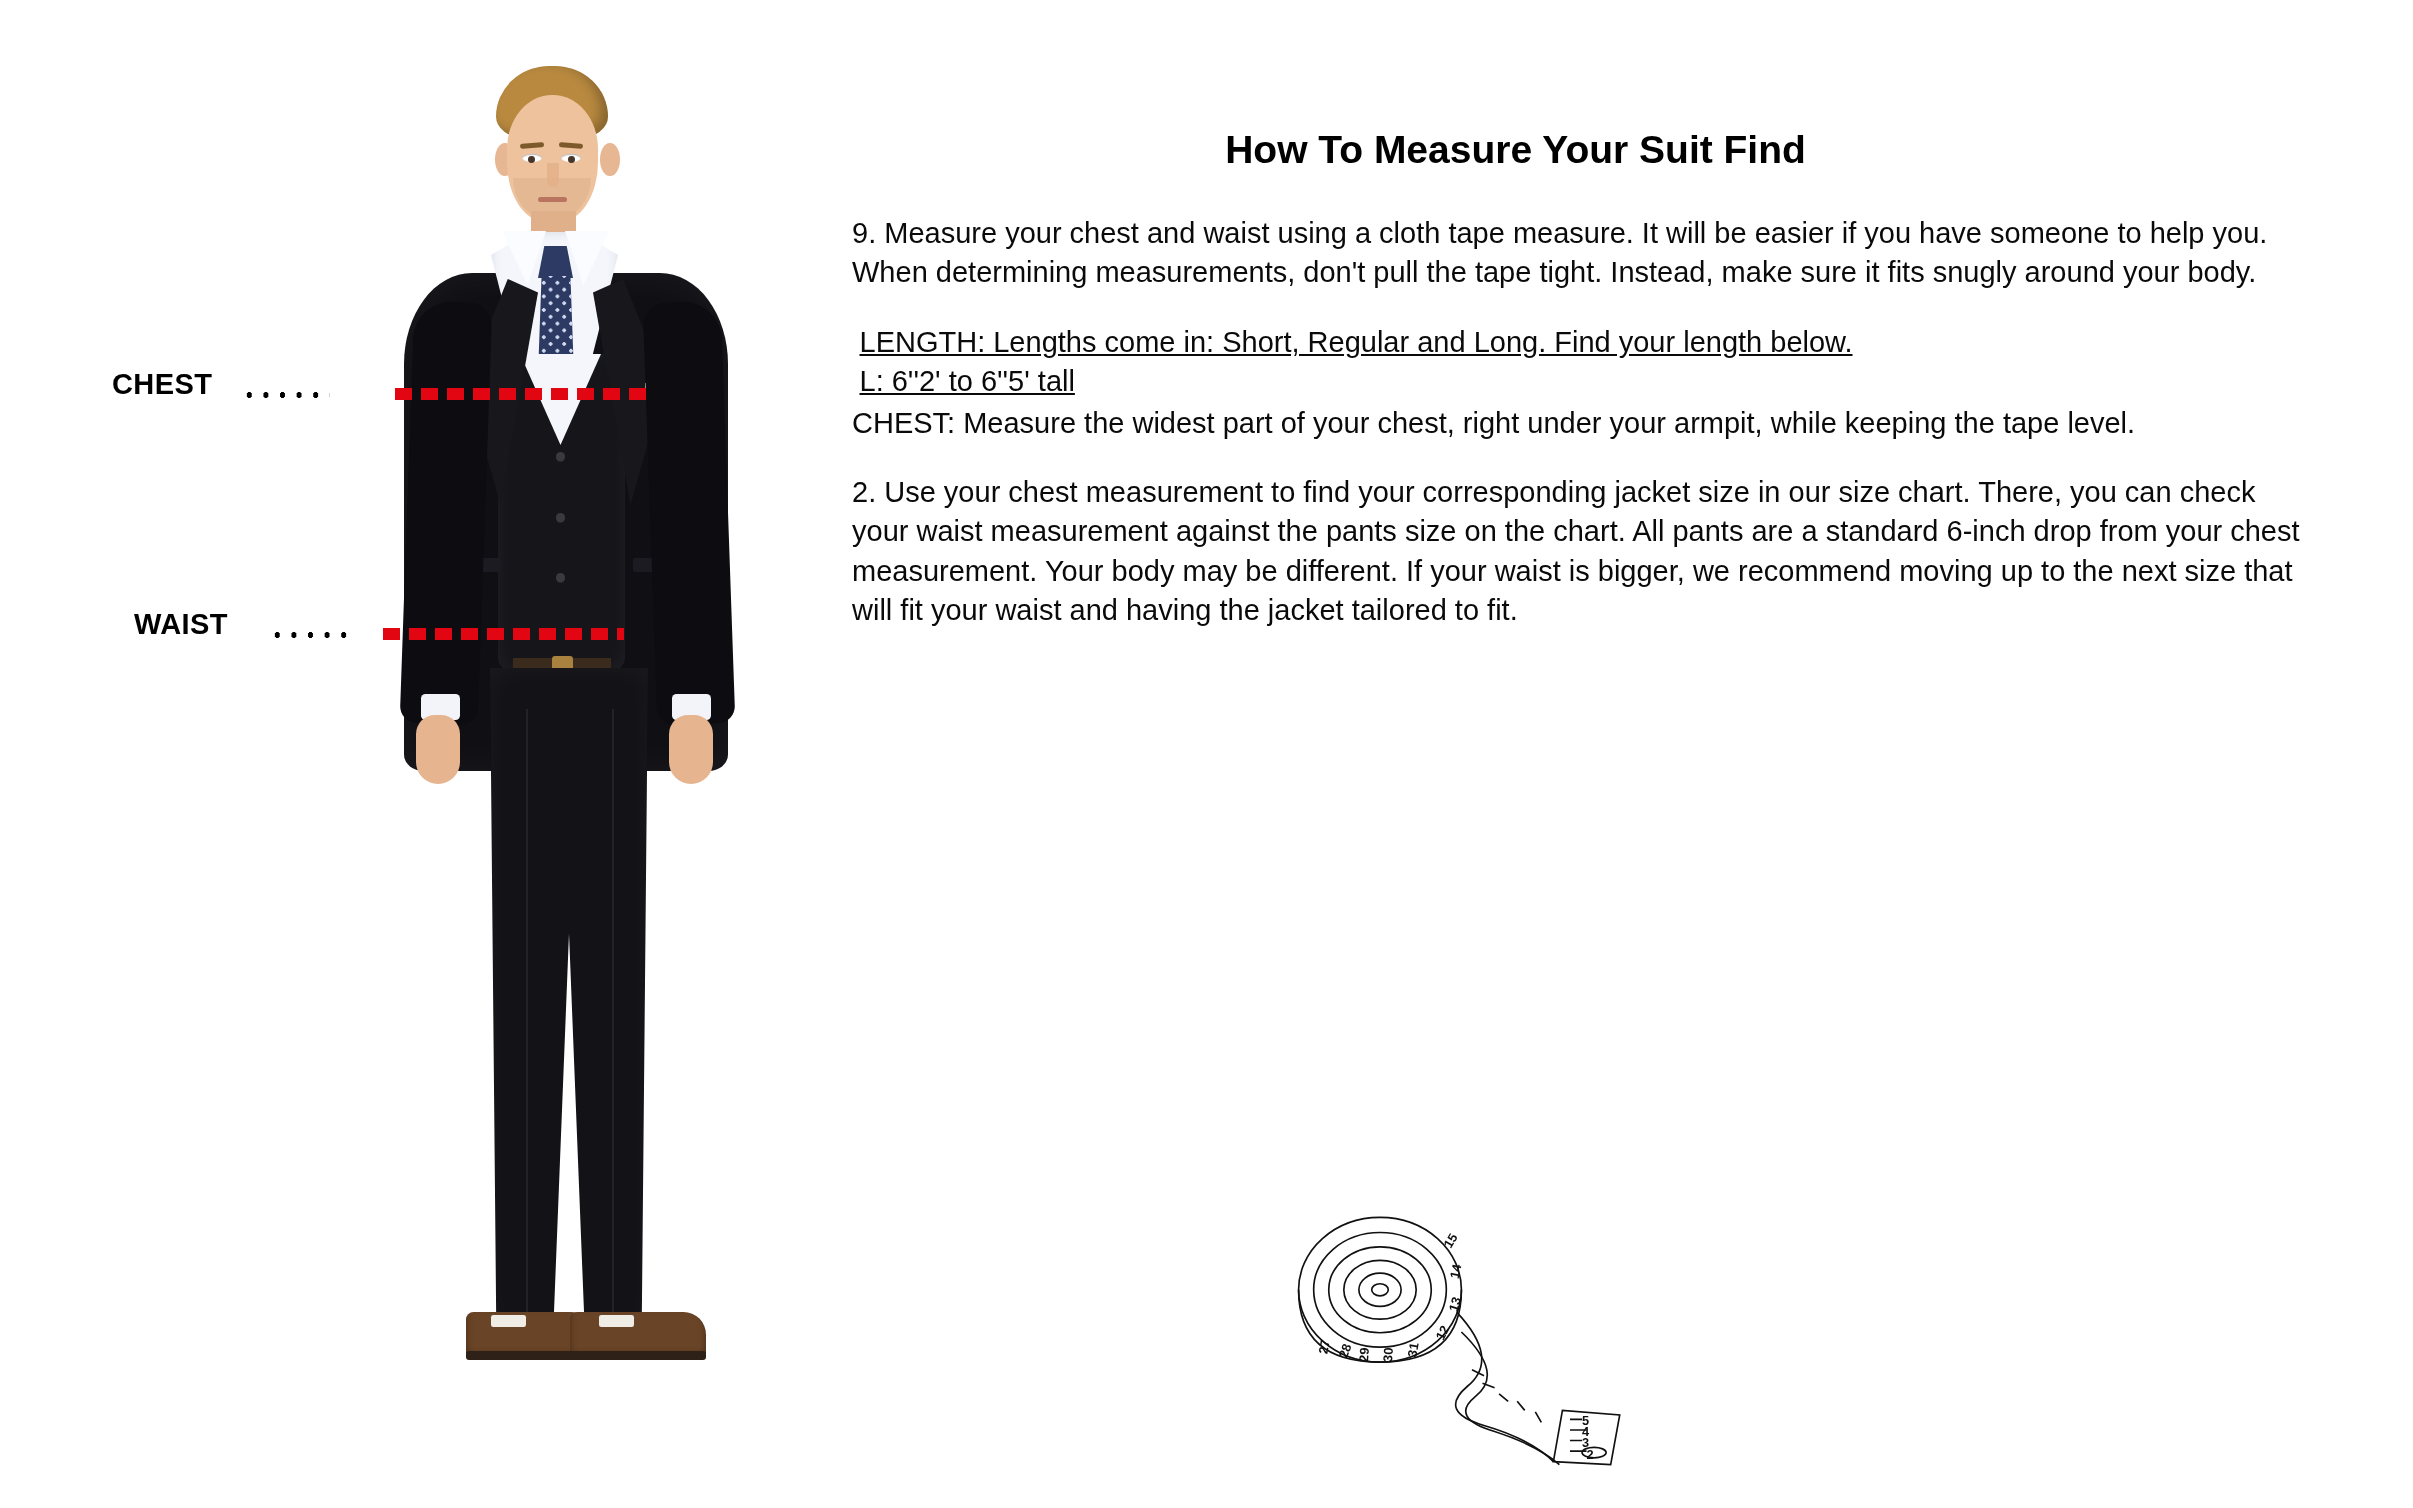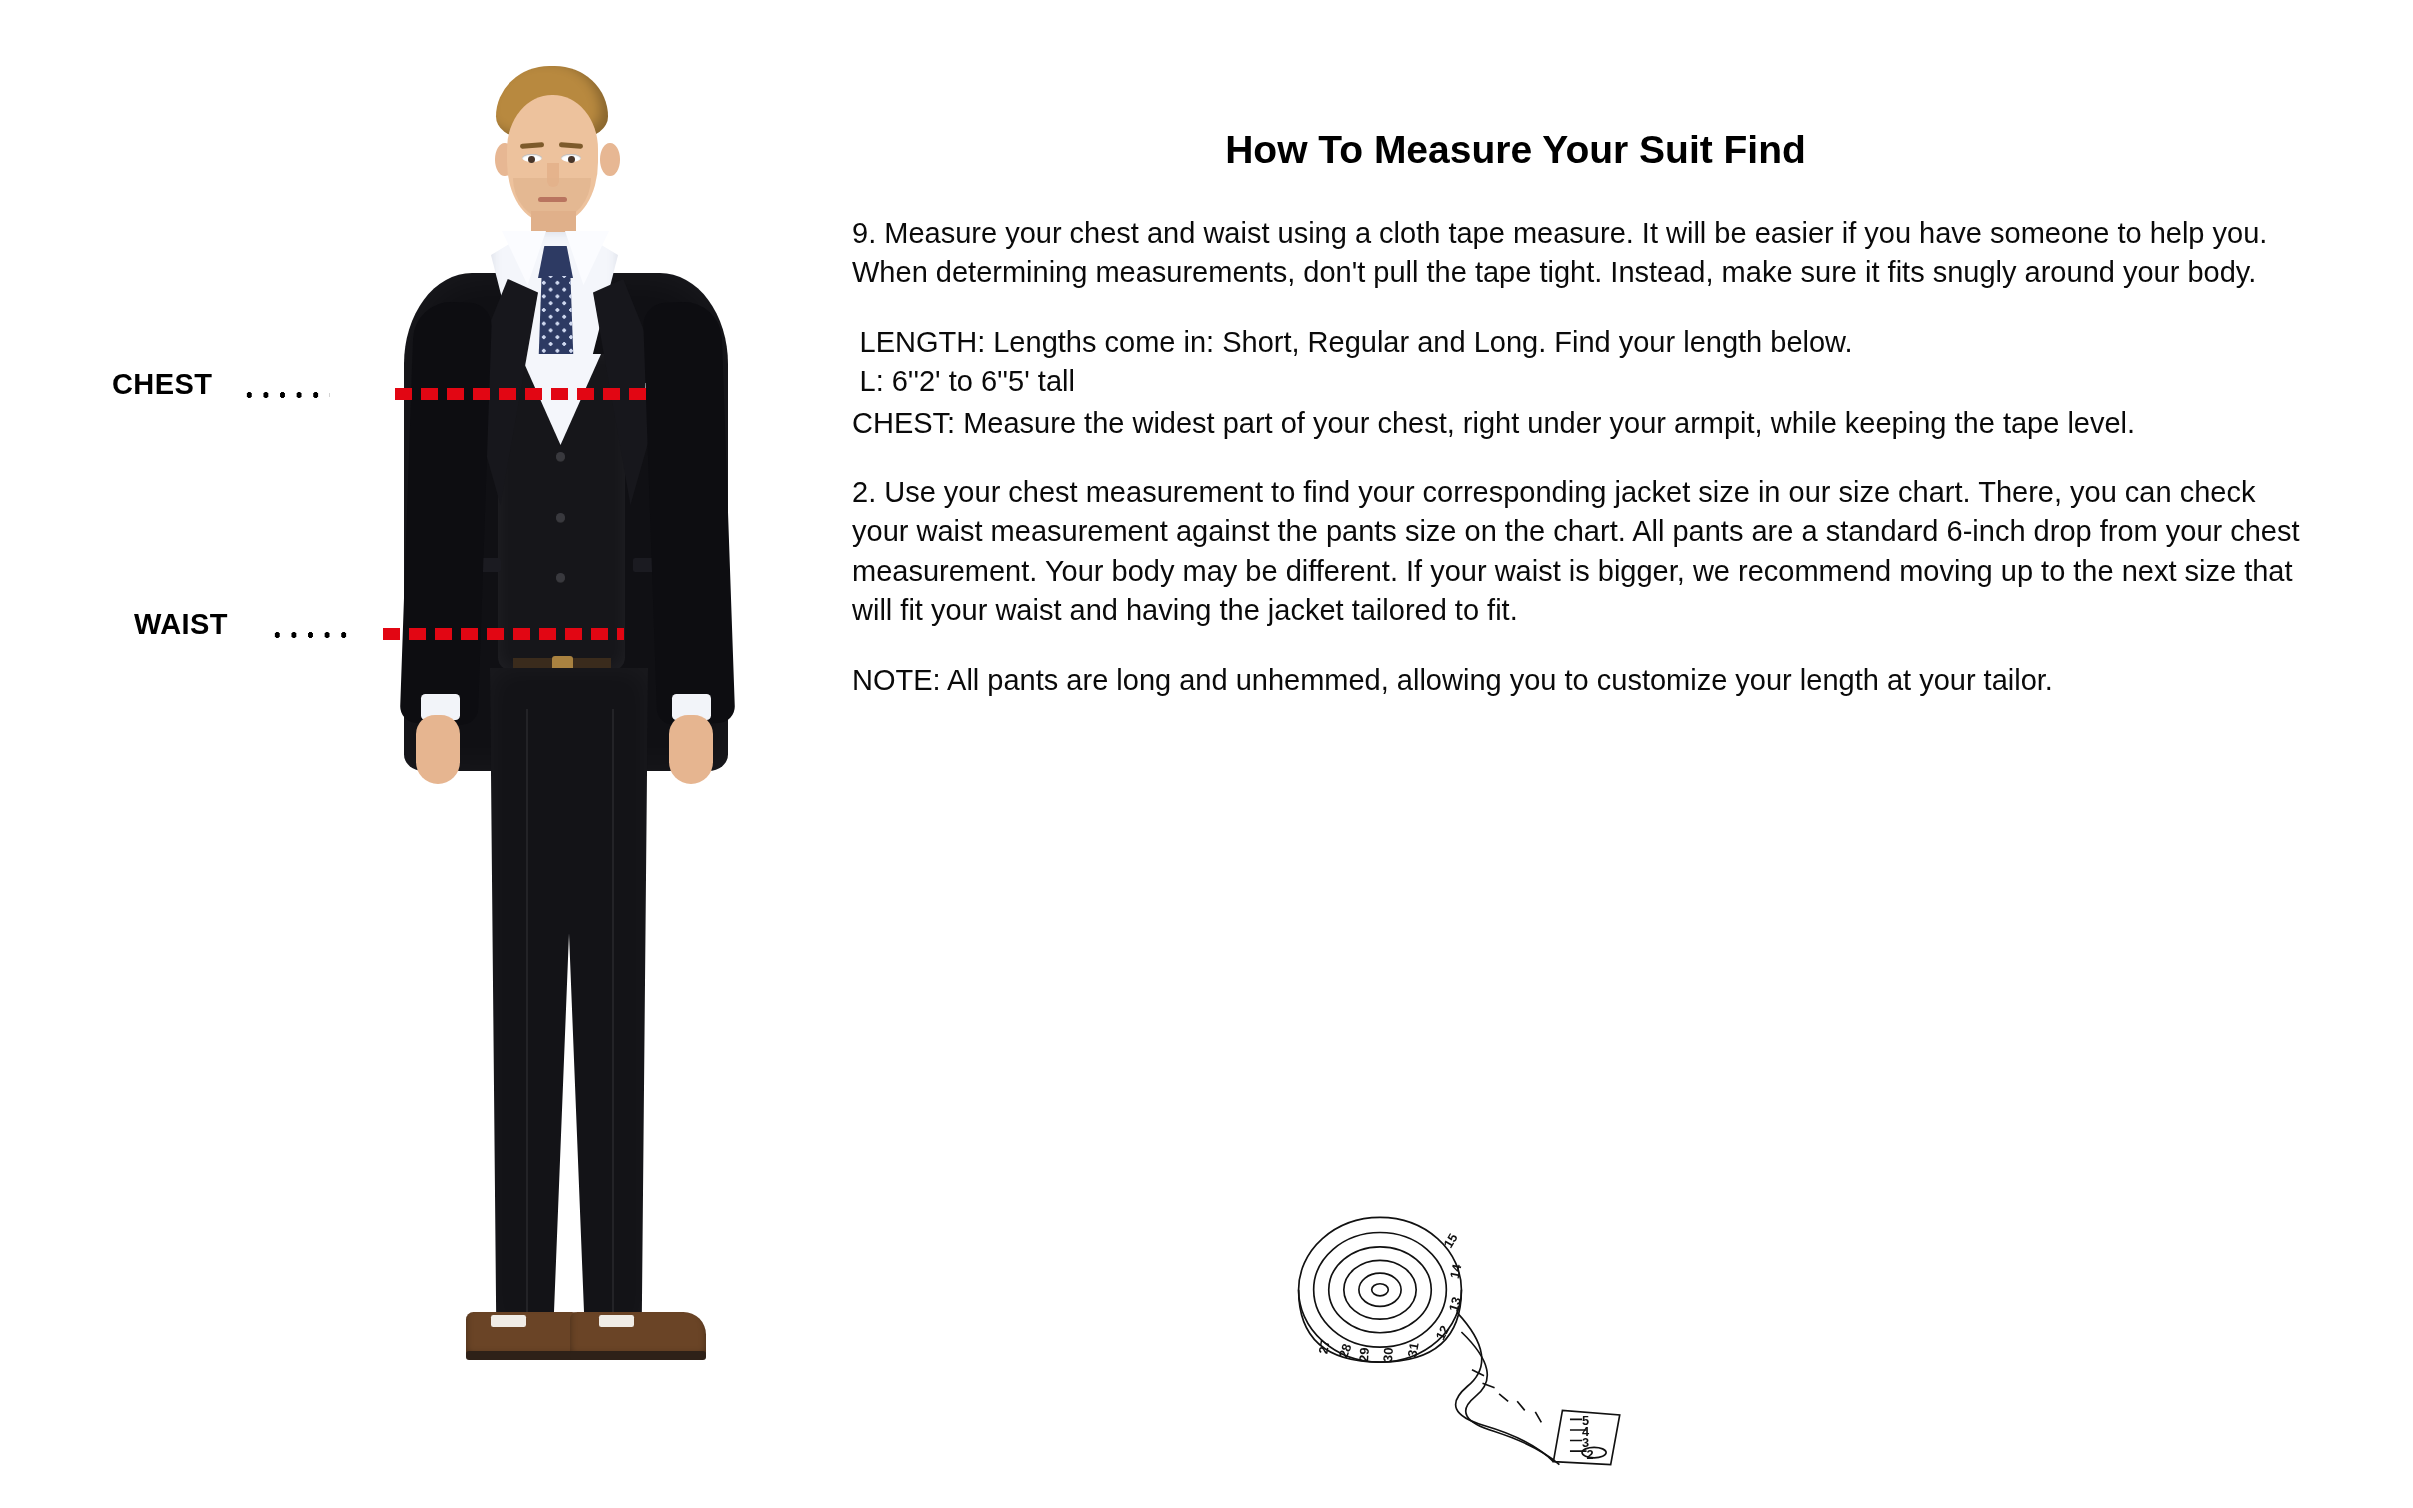--- a/index.html
+++ b/index.html
@@ -200,21 +200,21 @@
     width: 1327px;
     margin: 0 0 42px 0;
   }
   .para {
     font-size: 29px;
     line-height: 1.36;
     color: #0a0a0a;
     margin: 0 0 30px 0;
     width: 1456px;
   }
-  .sub { font-size: 29px; line-height: 1.34; color:#0a0a0a; margin:0; padding-left: 7.5px;}
+  .sub { font-size: 29px; line-height: 1.34; color:#0a0a0a; margin:0; padding-left: 7.5px; text-decoration: underline;}
 
   
   .tape {
     position: absolute;
     left: 1282px; top: 1199px;
     width: 392px; height: 272px;
   }
 </style>
 </head>
 <body>
@@ -293,21 +293,20 @@
 
     <p class="para">9. Measure your chest and waist using a cloth tape measure. It will be easier if you have someone to help you. When determining measurements, don't pull the tape tight. Instead, make sure it fits snugly around your body.</p>
 
     <p class="sub">LENGTH: Lengths come in: Short, Regular and Long.  Find your length below.</p>
     <p class="sub">L: 6''2' to 6''5' tall</p>
 
     <p class="para" style="margin-top:3px">CHEST: Measure the widest part of your chest, right under your armpit, while keeping the tape level.</p>
 
     <p class="para">2. Use your chest measurement to find your corresponding jacket size in our size chart. There, you can check your waist measurement against the pants size on the chart. All pants are a standard 6-inch drop from your chest measurement. Your body may be different. If your waist is bigger, we recommend moving up to the next size that will fit your waist and having the jacket tailored to fit.</p>
 
-    <p class="para">NOTE: All pants are long and unhemmed, allowing you to customize your length at your tailor.</p>
   </div>
 
   <div class="tape">
     <svg width="392" height="272" viewBox="0 0 520 360">
       <g fill="none" stroke="#111" stroke-width="2.2">
 
         <ellipse cx="130" cy="120" rx="108" ry="96"></ellipse>
         <ellipse cx="130" cy="120" rx="88" ry="76"></ellipse>
         <ellipse cx="130" cy="120" rx="68" ry="57"></ellipse>
         <ellipse cx="130" cy="120" rx="48" ry="39"></ellipse>

